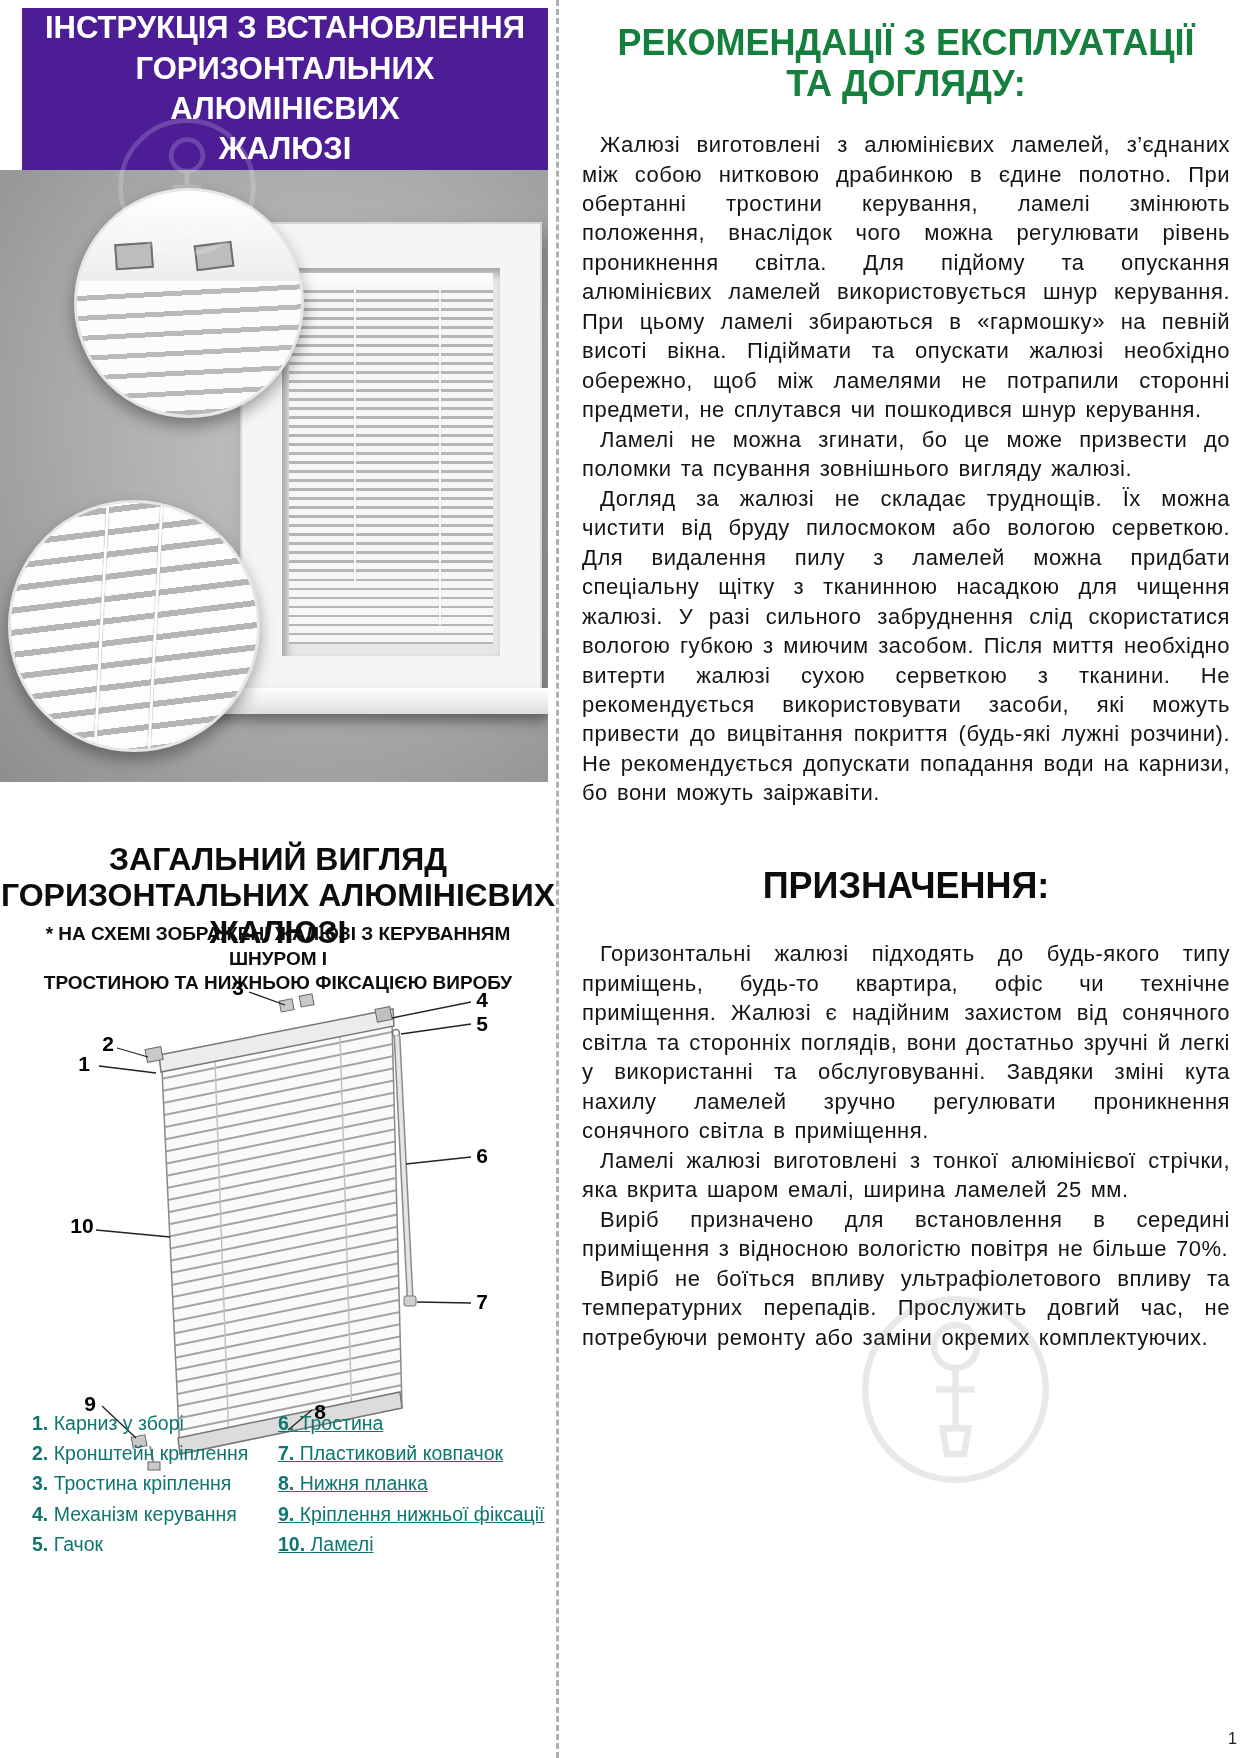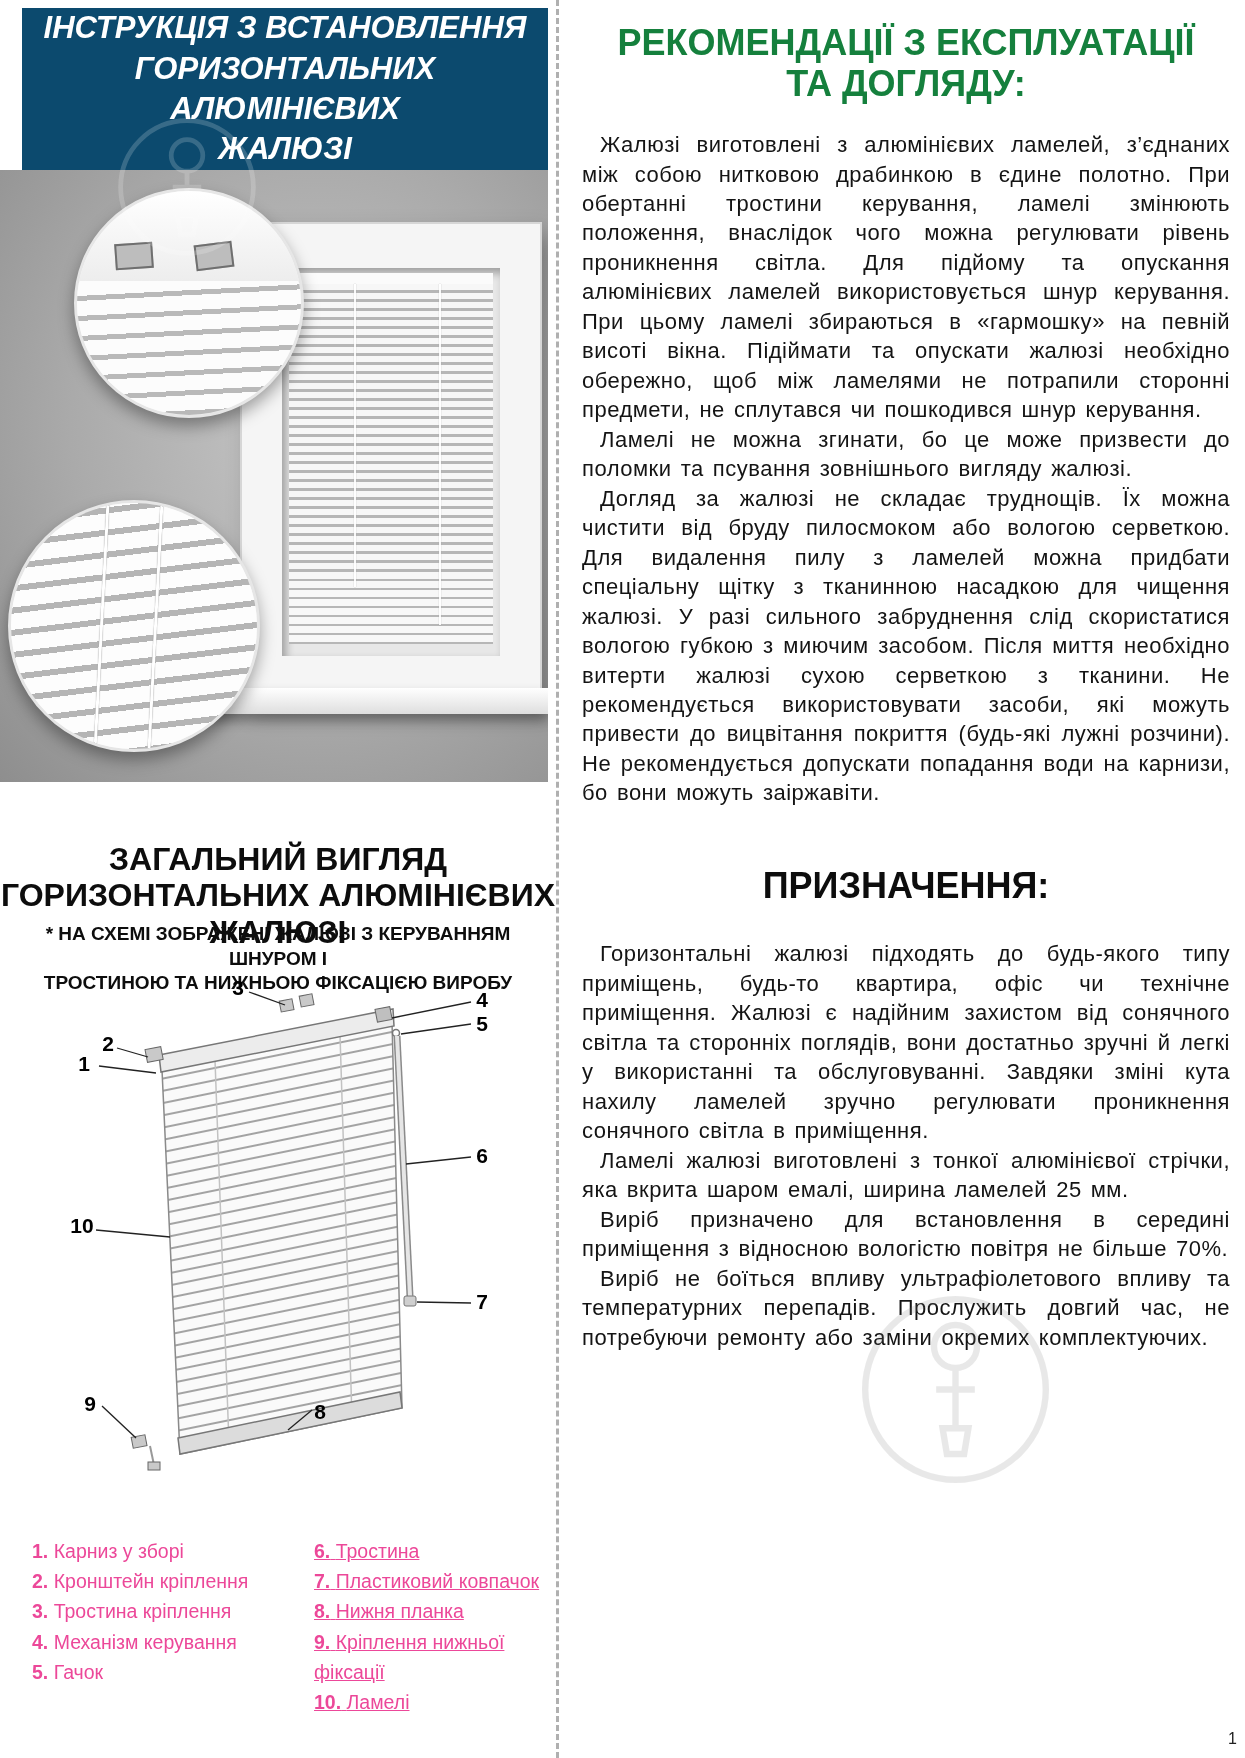--- a/index.html
+++ b/index.html
@@ -12,24 +12,24 @@
   .page { position:relative; width:1245px; height:1758px; overflow:hidden; background:#fff; }
 
   .divider {
     position:absolute; left:556px; top:0; height:1758px; width:0;
     border-left:3px dashed #b0b0b0;
   }
 
   
   .header-box {
     position:absolute; left:22px; top:8px; width:526px; height:162px;
-    background:#0c4a6e; color:#ffffff;
+    background:#4c1d95; color:#ffffff;
     display:flex; align-items:center; justify-content:center;
     text-align:center; font-weight:bold; font-size:31px; line-height:1.3;
-    white-space:pre-line; z-index:1;font-style:italic;
+    white-space:pre-line; z-index:1;
   }
 
   .illustration {
     position:absolute; left:0; top:170px; width:548px; height:612px;
     background:radial-gradient(ellipse at 58% 42%, #c6c6c6 0%, #aaaaaa 55%, #8e8e8e 100%);
     overflow:hidden; z-index:0;
   }
   .win-frame {
     position:absolute; left:240px; top:52px; width:302px; height:478px;
     background:#f5f5f5;
@@ -104,22 +104,22 @@
   }
 
   .diagram { position:absolute; left:0; top:978px; width:556px; height:496px; }
   .diagram svg { position:absolute; left:0; top:0; }
   .callout-num {
     position:absolute; transform:translate(-50%,-50%);
     font-weight:bold; font-size:21px; color:#000;
   }
 
   .legend {
-    position:absolute; left:32px; top:1536px; width:522px;
-    display:flex; font-size:19.5px; line-height:1.55; color:#ec4899;gap:36px;
+    position:absolute; left:32px; top:1408px; width:522px;
+    display:flex; font-size:19.5px; line-height:1.55; color:#0f766e;
   }
   .legend-col { width:246px; }
   .legend-col.second { flex:1;text-decoration:underline; }
   .legend-num { font-weight:bold; }
 
   
   .right-col { position:absolute; left:582px; top:22px; width:648px; z-index:1; }
   .right-title {
     text-align:center; font-weight:bold; font-size:36px; line-height:1.14;
     white-space:pre-line; color:#15803d; margin:0 0 26px 0;

